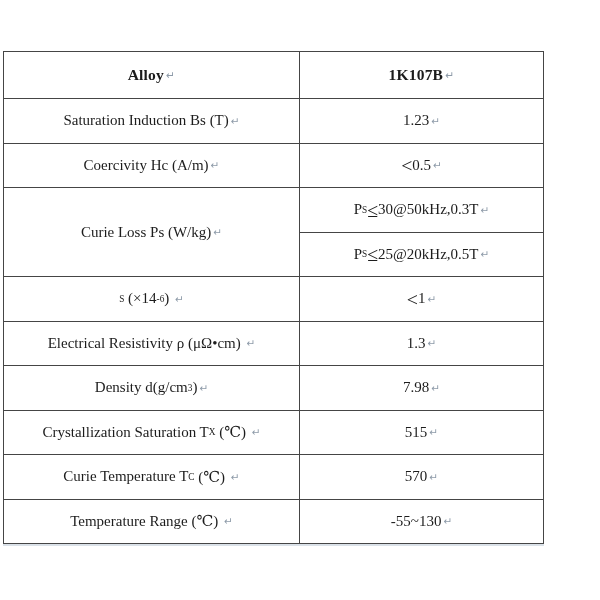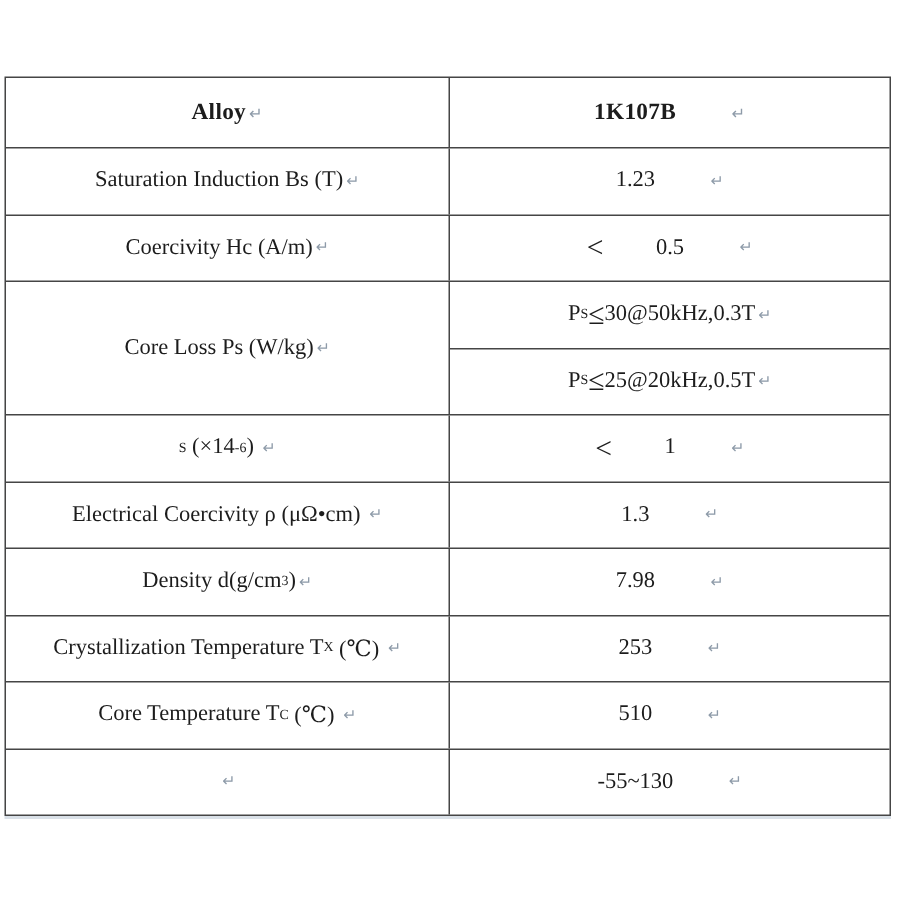--- a/index.html
+++ b/index.html
@@ -13,21 +13,21 @@
     height: 600px;
     background: var(--page-bg, #ffffff);
     overflow: hidden;
     font-family: "Liberation Serif", "DejaVu Serif", serif;
     color: var(--text, #1c1c1c);
   }
   .alloy-table {
     position: absolute;
     left: 3px;
     top: 51px;
-    width: 591px;
+    width: 541px;
     box-sizing: border-box;
     border: 1px solid var(--border, #454545);
     box-shadow: 0 2px 0 rgba(150, 168, 190, 0.35);
     background: #ffffff;
   }
   .row {
     display: flex;
     height: 44.5px;
     box-sizing: border-box;
   }
@@ -43,21 +43,21 @@
     justify-content: center;
     font-size: 15px;
     text-align: center;
     white-space: pre;
   }
   .cell.label {
     width: 296px;
     flex: none;
     border-right: 1px solid var(--border, #454545);
   }
-  .cell.value { flex: 1; gap: 35px; }
+  .cell.value { flex: 1; }
   .row.header .cell { font-weight: 700; font-size: 15.5px; letter-spacing: 0.2px; }
   .value-stack {
     flex: 1;
     display: flex;
     flex-direction: column;
     align-self: stretch;
   }
   .value-half {
     flex: 1;
     display: flex;
@@ -102,41 +102,41 @@
       </div>
       <div class="row">
         <div class="cell label"><span class="seg">Saturation Induction Bs (T)</span><span class="pmark">↵</span></div>
         <div class="cell value"><span class="seg">1.23</span><span class="pmark">↵</span></div>
       </div>
       <div class="row">
         <div class="cell label"><span class="seg">Coercivity Hc (A/m)</span><span class="pmark">↵</span></div>
         <div class="cell value"><span class="seg big">&lt;</span><span class="seg">0.5</span><span class="pmark">↵</span></div>
       </div>
       <div class="row double">
-        <div class="cell label"><span class="seg">Core Loss Ps (W/kg)</span><span class="pmark">↵</span></div>
+        <div class="cell label"><span class="seg">Curie Loss Ps (W/kg)</span><span class="pmark">↵</span></div>
         <div class="cell value"><div class="value-stack"><div class="value-half"><span class="seg">P</span><span class="seg sub">S</span><span class="seg big">≤</span><span class="seg">30@50kHz,0.3T</span><span class="pmark">↵</span></div><div class="value-half"><span class="seg">P</span><span class="seg sub">S</span><span class="seg big">≤</span><span class="seg">25@20kHz,0.5T</span><span class="pmark">↵</span></div></div></div>
       </div>
       <div class="row">
         <div class="cell label"><span class="seg sub">S</span><span class="seg"> (×14</span><span class="seg sup">-6</span><span class="seg">) </span><span class="pmark">↵</span></div>
         <div class="cell value"><span class="seg big">&lt;</span><span class="seg">1</span><span class="pmark">↵</span></div>
       </div>
       <div class="row">
-        <div class="cell label"><span class="seg">Electrical Coercivity ρ (μΩ•cm) </span><span class="pmark">↵</span></div>
+        <div class="cell label"><span class="seg">Electrical Resistivity ρ (μΩ•cm) </span><span class="pmark">↵</span></div>
         <div class="cell value"><span class="seg">1.3</span><span class="pmark">↵</span></div>
       </div>
       <div class="row">
         <div class="cell label"><span class="seg">Density d(g/cm</span><span class="seg sup">3</span><span class="seg">)</span><span class="pmark">↵</span></div>
         <div class="cell value"><span class="seg">7.98</span><span class="pmark">↵</span></div>
       </div>
       <div class="row">
-        <div class="cell label"><span class="seg">Crystallization Temperature T</span><span class="seg sub">X</span><span class="seg"> (℃) </span><span class="pmark">↵</span></div>
-        <div class="cell value"><span class="seg">253</span><span class="pmark">↵</span></div>
+        <div class="cell label"><span class="seg">Crystallization Saturation T</span><span class="seg sub">X</span><span class="seg"> (℃) </span><span class="pmark">↵</span></div>
+        <div class="cell value"><span class="seg">515</span><span class="pmark">↵</span></div>
       </div>
       <div class="row">
-        <div class="cell label"><span class="seg">Core Temperature T</span><span class="seg sub">C</span><span class="seg"> (℃) </span><span class="pmark">↵</span></div>
-        <div class="cell value"><span class="seg">510</span><span class="pmark">↵</span></div>
+        <div class="cell label"><span class="seg">Curie Temperature T</span><span class="seg sub">C</span><span class="seg"> (℃) </span><span class="pmark">↵</span></div>
+        <div class="cell value"><span class="seg">570</span><span class="pmark">↵</span></div>
       </div>
       <div class="row">
-        <div class="cell label"><span class="pmark">↵</span></div>
+        <div class="cell label"><span class="seg">Temperature Range (℃) </span><span class="pmark">↵</span></div>
         <div class="cell value"><span class="seg">-55~130</span><span class="pmark">↵</span></div>
       </div>
     </div>
 </div>
 
 </body></html>

